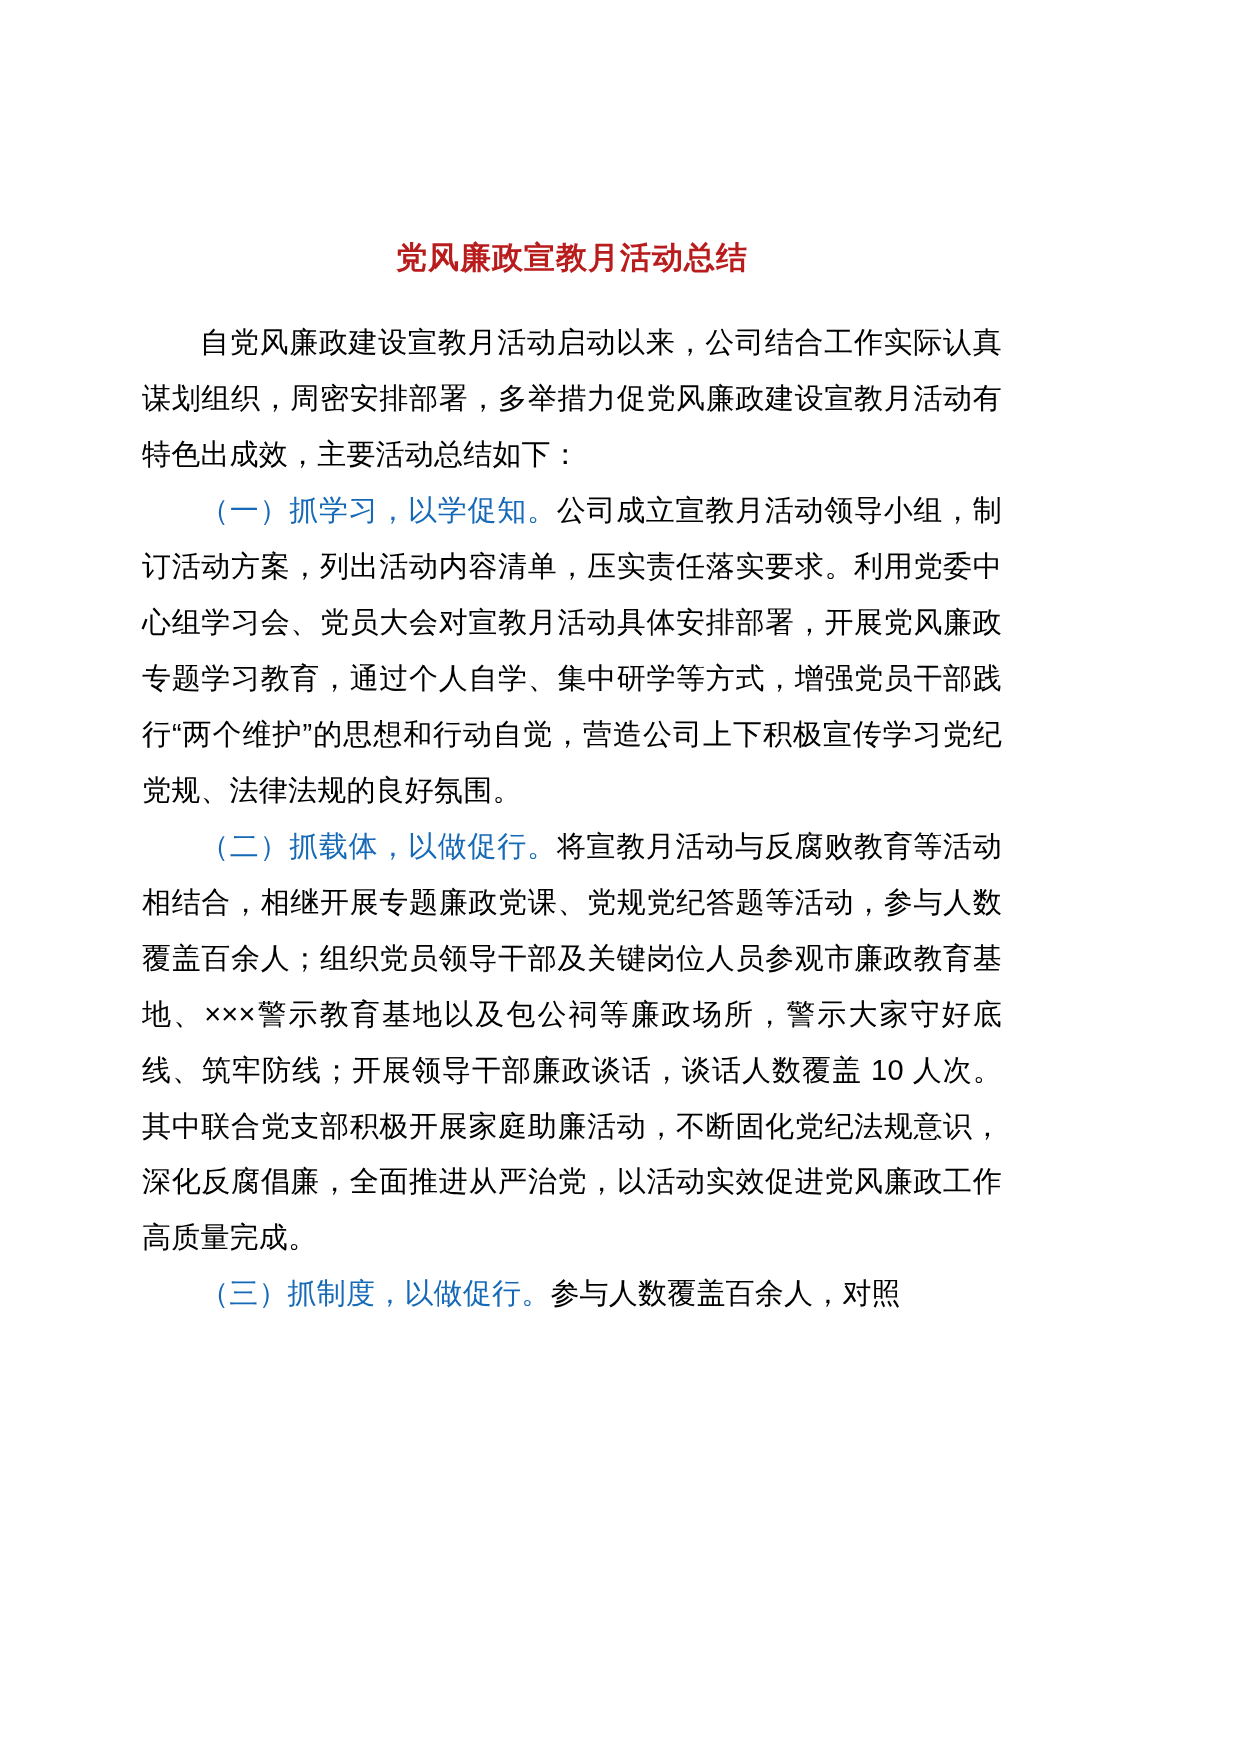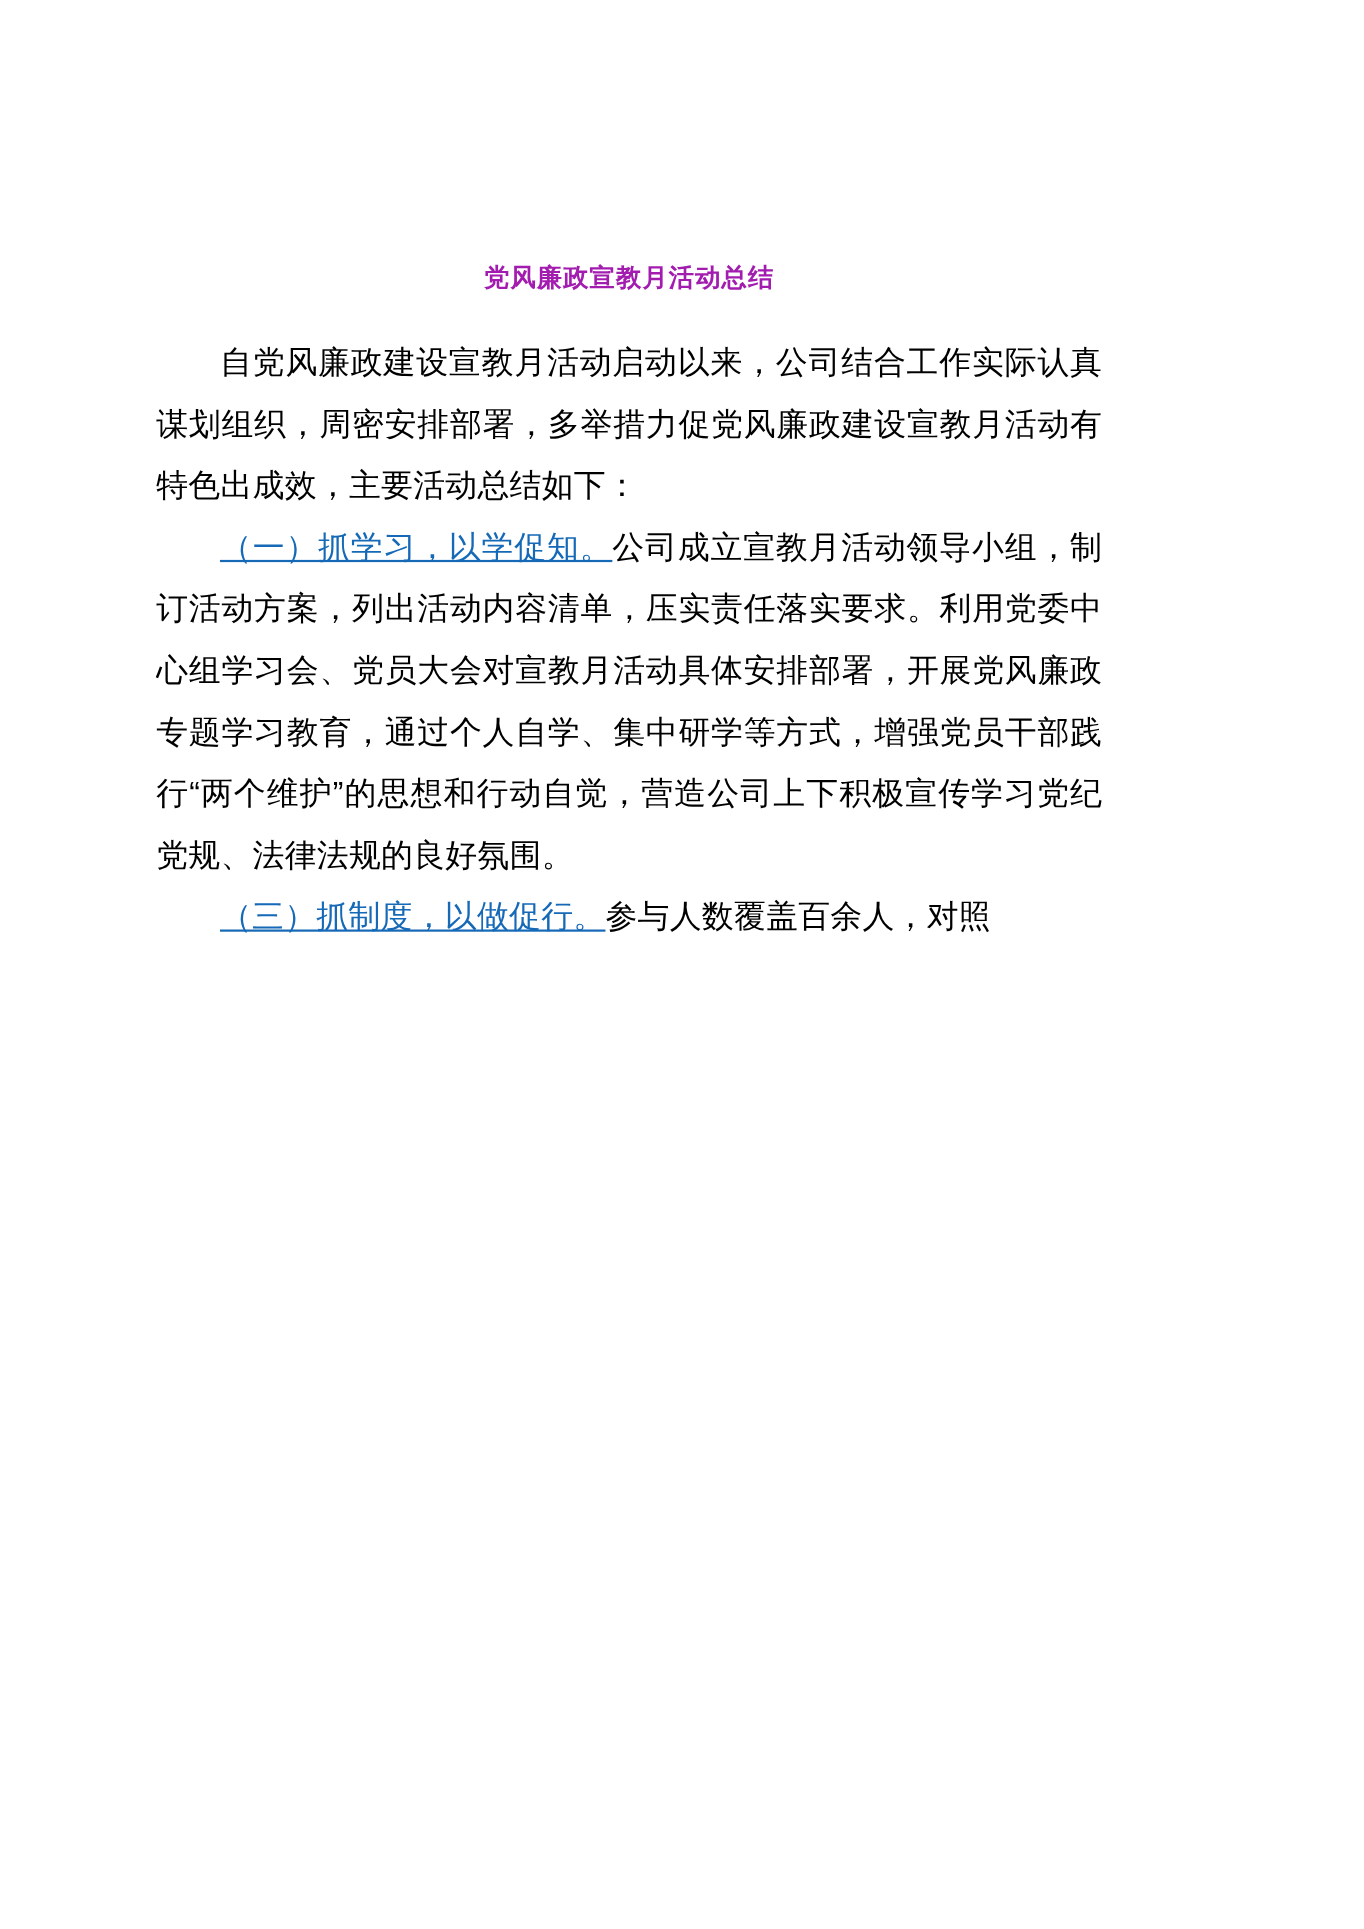--- a/index.html
+++ b/index.html
@@ -20,44 +20,43 @@
     padding: 0;
     overflow: hidden;
   }
   .content {
     position: absolute;
     left: 142px;
     top: 236px;
     width: 860px;
   }
   .doc-title {
-    font-size: 23px;
+    font-size: 31px;
     font-weight: bold;
     text-align: center;
     letter-spacing: 1px;
     line-height: 1.45;
     margin: 0 0 34px 0;
-    color: #a21caf;
+    color: #b91c1c;
   }
   .para {
     font-size: 29px;
     line-height: 1.93;
     margin: 0;
     text-align: justify;
     text-justify: inter-ideograph;
     text-indent: 2em;
     letter-spacing: 0.2px;
     color: #000000;
   }
   .para + .para {
     margin-top: 0px;
   }
   .accent {
     color: #1569b7;
-    text-decoration: underline;
   }
   .cutoff {
     
   }
 </style>
 </head>
 <body>
 
 <div class="page">
   <div class="content">
@@ -65,19 +64,22 @@
     <h1 class="doc-title">党风廉政宣教月活动总结</h1>
 
     <p class="para">
       <span>自党风廉政建设宣教月活动启动以来，公司结合工作实际认真谋划组织，周密安排部署，多举措力促党风廉政建设宣教月活动有特色出成效，主要活动总结如下：</span>
     </p>
 
     <p class="para">
       <span class="accent">（一）抓学习，以学促知。</span><span>公司成立宣教月活动领导小组，制订活动方案，列出活动内容清单，压实责任落实要求。利用党委中心组学习会、党员大会对宣教月活动具体安排部署，开展党风廉政专题学习教育，通过个人自学、集中研学等方式，增强党员干部践行“两个维护”的思想和行动自觉，营造公司上下积极宣传学习党纪党规、法律法规的良好氛围。</span>
     </p>
 
+    <p class="para">
+      <span class="accent">（二）抓载体，以做促行。</span><span>将宣教月活动与反腐败教育等活动相结合，相继开展专题廉政党课、党规党纪答题等活动，参与人数覆盖百余人；组织党员领导干部及关键岗位人员参观市廉政教育基地、×××警示教育基地以及包公祠等廉政场所，警示大家守好底线、筑牢防线；开展领导干部廉政谈话，谈话人数覆盖 10 人次。其中联合党支部积极开展家庭助廉活动，不断固化党纪法规意识，深化反腐倡廉，全面推进从严治党，以活动实效促进党风廉政工作高质量完成。</span>
+    </p>
 
     <p class="para cutoff">
       <span class="accent">（三）抓制度，以做促行。</span><span>参与人数覆盖百余人，对照</span>
     </p>
 
   </div>
 </div>
 
 </body></html>

